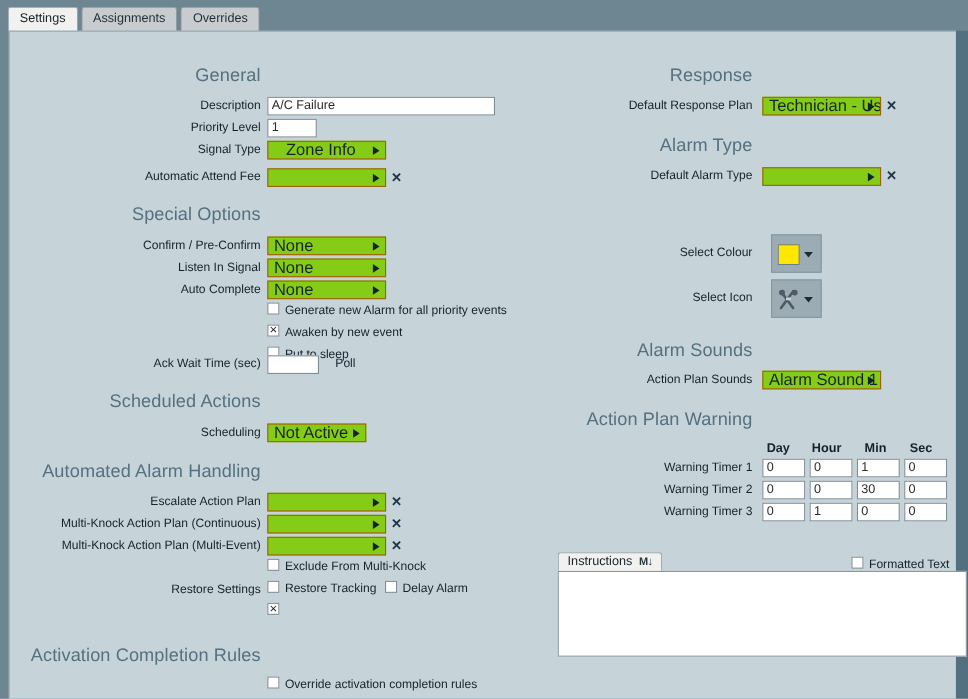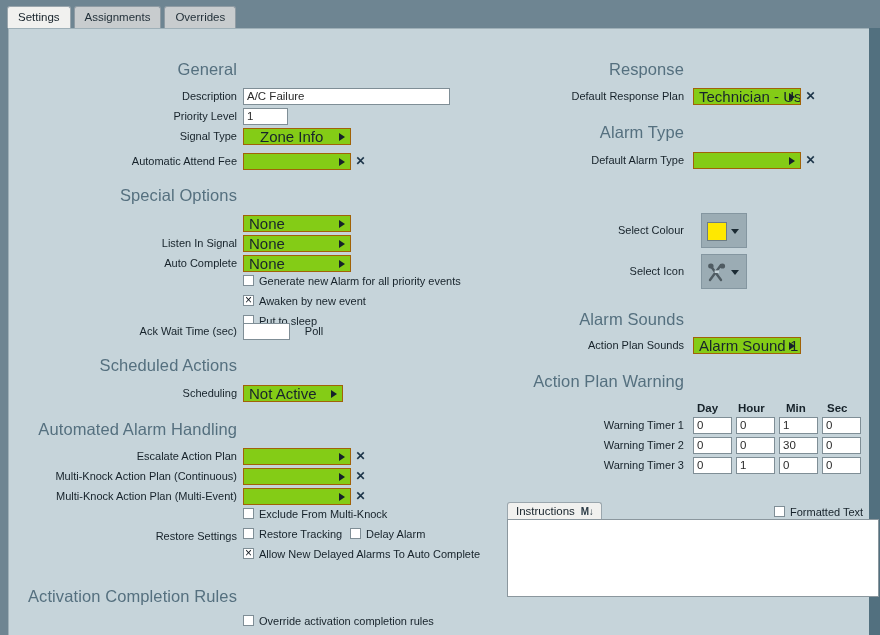--- a/index.html
+++ b/index.html
@@ -274,20 +274,21 @@
 
   <div class="lbl" style="left:58px; top:124px; width:170px;">Automatic Attend Fee</div>
   <div class="combo" style="left:234px; top:124px; width:108px;">
     <span></span>
     <span class="arw"></span>
   </div>
   <div class="clearx" style="left:346px; top:125px;">✕</div>
 
   <div class="sec-head r" style="left:60px; top:157px; width:168px;">Special Options</div>
 
+  <div class="lbl" style="left:58px; top:186px; width:170px;">Confirm / Pre-Confirm</div>
   <div class="combo" style="left:234px; top:186px; width:108px;">
     <span>None</span>
     <span class="arw"></span>
   </div>
 
   <div class="lbl" style="left:58px; top:206px; width:170px;">Listen In Signal</div>
   <div class="combo" style="left:234px; top:206px; width:108px;">
     <span>None</span>
     <span class="arw"></span>
   </div>
@@ -308,21 +309,21 @@
     <span class="cb"></span><span class="cbtxt">Put to sleep</span>
   </div>
 
   <div class="lbl" style="left:58px; top:294px; width:170px;">Ack Wait Time (sec)</div>
   <div class="txtin" style="left:234px; top:294px; width:47px;"></div>
   <div class="lbl" style="left:285px; top:294px; width:40px; text-align:center;">Poll</div>
 
   <div class="sec-head r" style="left:45px; top:327px; width:183px;">Scheduled Actions</div>
 
   <div class="lbl" style="left:58px; top:356px; width:170px;">Scheduling</div>
-  <div class="combo" style="left:234px; top:356px; width:100px;">
+  <div class="combo" style="left:234px; top:356px; width:90px;">
     <span>Not Active</span>
     <span class="arw"></span>
   </div>
 
   <div class="sec-head r" style="left:20px; top:391px; width:208px;">Automated Alarm Handling</div>
 
   <div class="lbl" style="left:28px; top:419px; width:200px;">Escalate Action Plan</div>
   <div class="combo" style="left:234px; top:419px; width:108px;">
     <span></span>
     <span class="arw"></span>
@@ -349,21 +350,21 @@
 
   <div class="lbl" style="left:28px; top:499px; width:200px;">Restore Settings</div>
   <div class="cbrow" style="left:234px; top:499px;">
     <span class="cb"></span><span class="cbtxt">Restore Tracking</span>
   </div>
   <div class="cbrow" style="left:341px; top:499px;">
     <span class="cb"></span><span class="cbtxt">Delay Alarm</span>
   </div>
 
   <div class="cbrow" style="left:234px; top:519px;">
-    <span class="cb checked"></span><span class="cbtxt">Allow New Delayed Alarms To Auto Complete</span>
+    <span class="cb checked"></span>
   </div>
 
   <div class="sec-head r" style="left:10px; top:558px; width:218px;">Activation Completion Rules</div>
 
   <div class="cbrow" style="left:234px; top:586px;">
     <span class="cb"></span><span class="cbtxt">Override activation completion rules</span>
   </div>
 
   <div class="sec-head r" style="left:510px; top:31px; width:165px;">Response</div>
 

